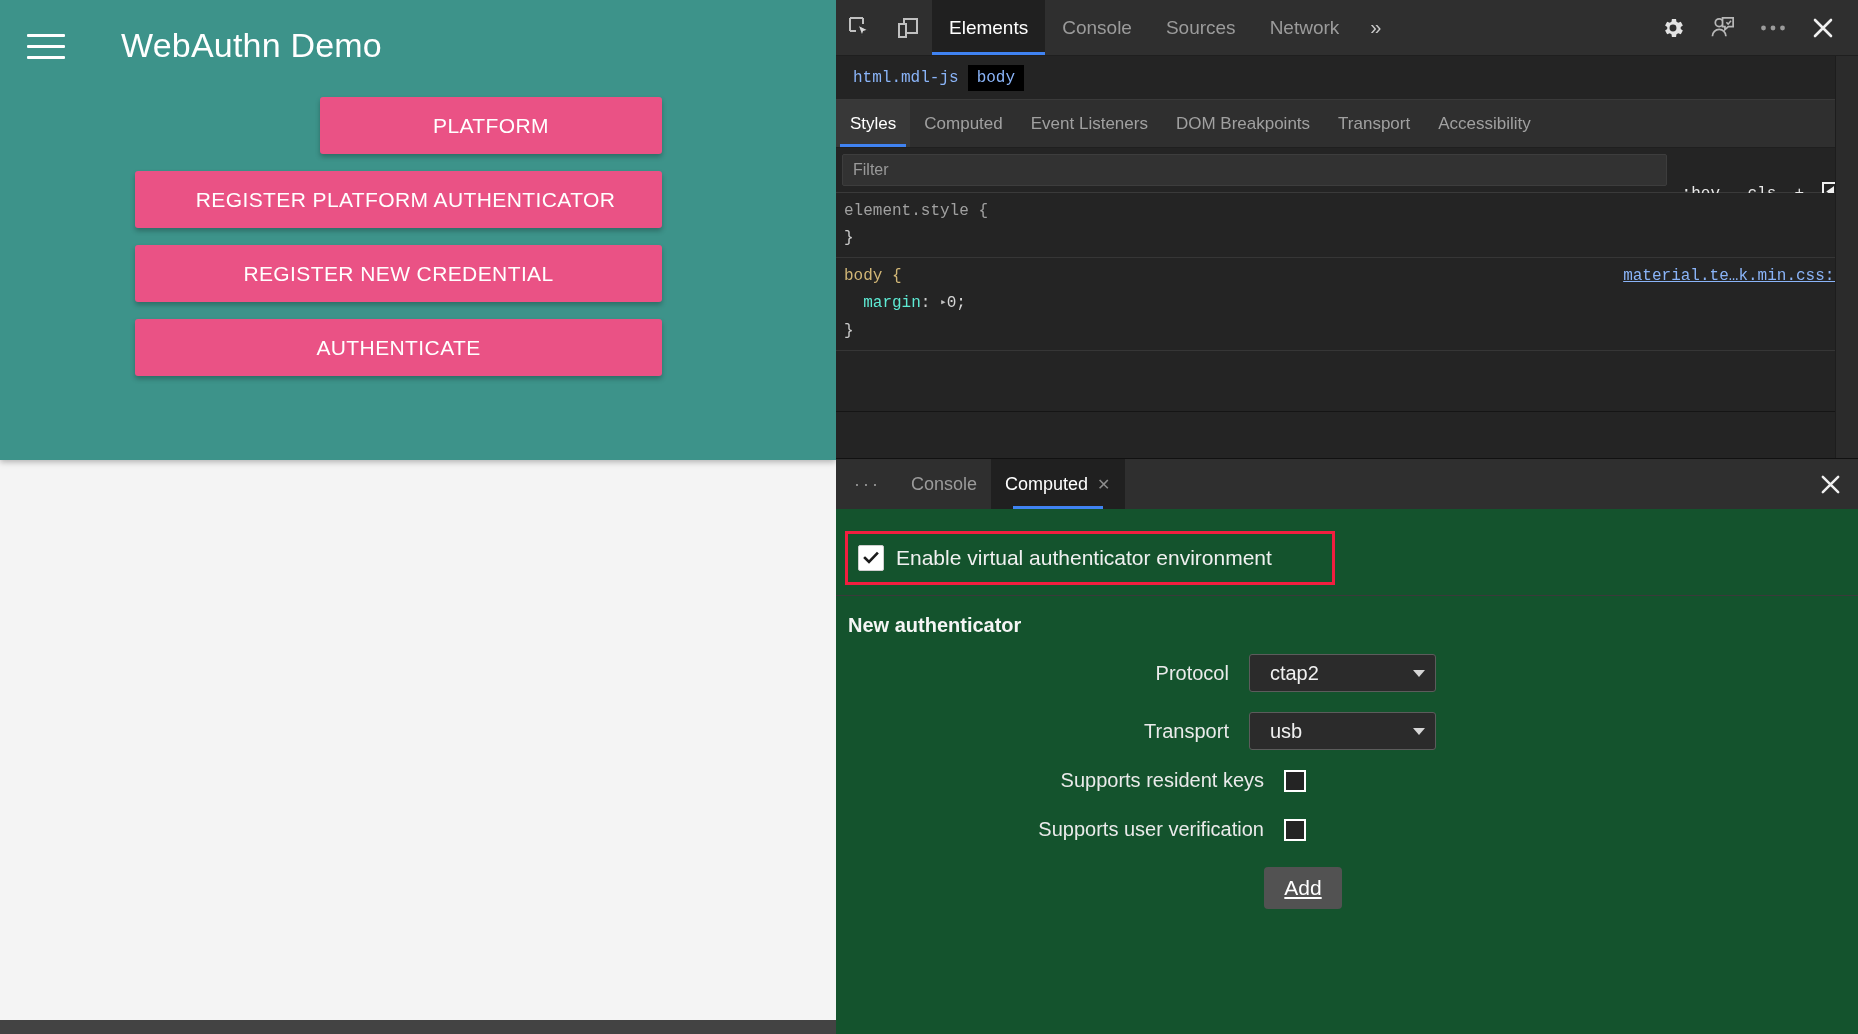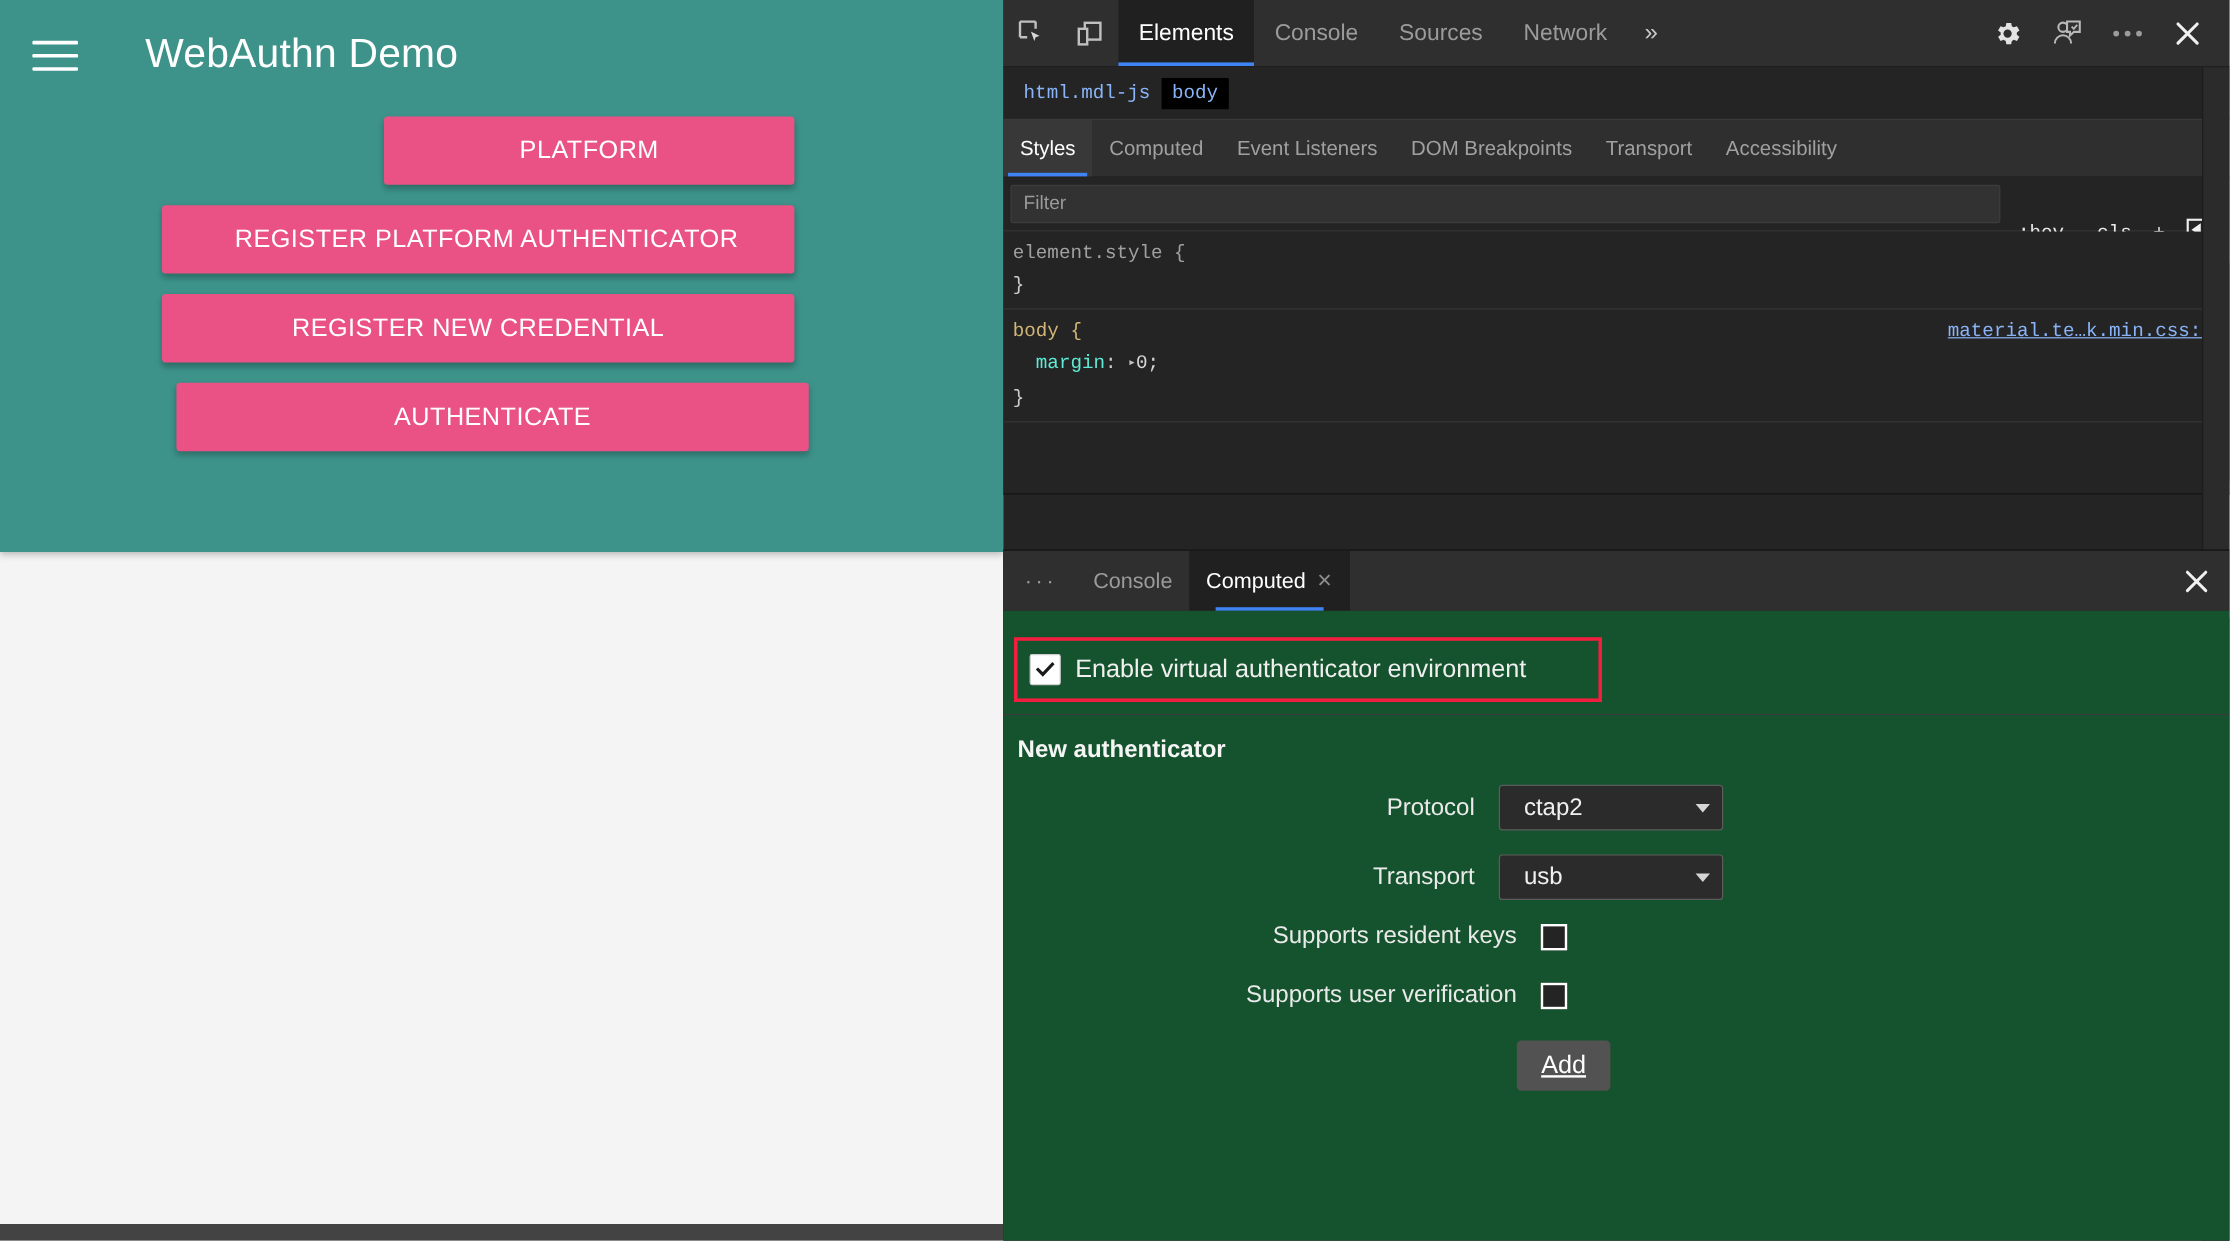--- a/index.html
+++ b/index.html
@@ -70,21 +70,21 @@
     cursor: pointer;
     display: flex;
     align-items: center;
     justify-content: center;
     text-align: center;
     padding: 0;
   }
   #btn-isuvpaa      { left: 320px; top: 97px;  width: 342px; height: 57px; }
   #btn-register-platform { left: 135px; top: 171px; width: 527px; height: 57px; padding-left: 14px; }
   #btn-register-new { left: 135px; top: 245px; width: 527px; height: 57px; }
-  #btn-authenticate { left: 135px; top: 319px; width: 527px; height: 57px; margin-left: 12px; }
+  #btn-authenticate { left: 135px; top: 319px; width: 527px; height: 57px; }
 
   #page-body-blank {
     height: 560px;
     background: #f4f4f4;
   }
   #page-hscroll {
     position: absolute;
     left: 0;
     top: 1020px;
     width: 836px;

